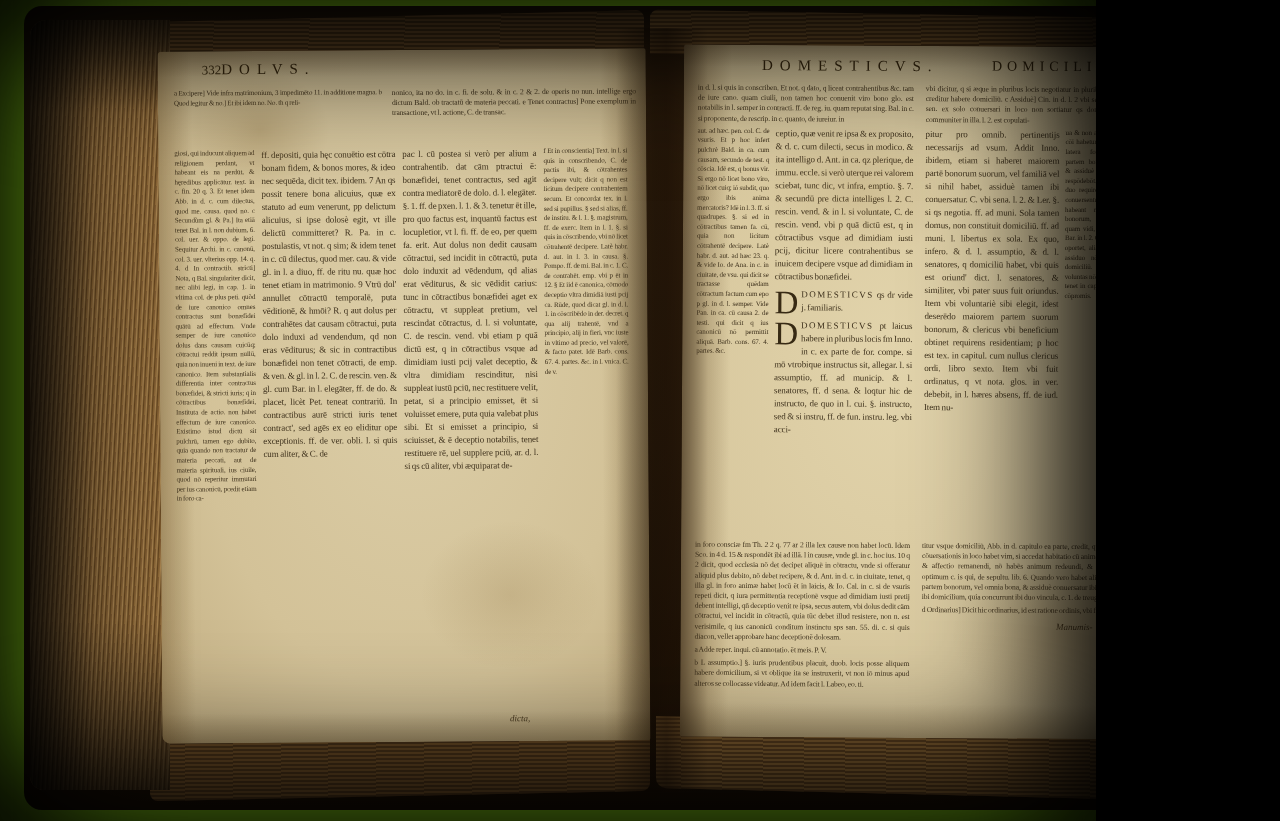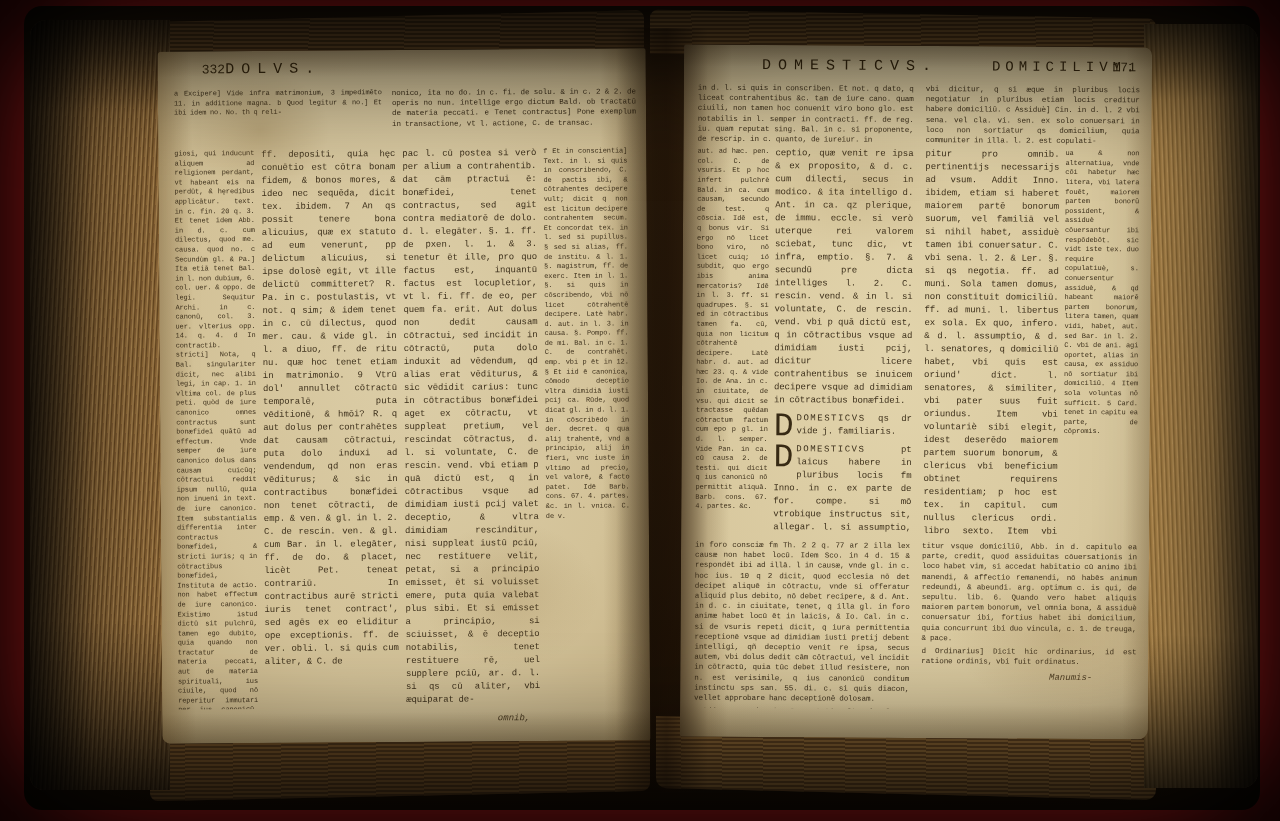--- a/index.html
+++ b/index.html
@@ -1,17 +1,17 @@
 <!DOCTYPE html>
 <html><head>
 <meta charset="utf-8">
 <style>
   html,body{margin:0;padding:0;background:#000;}
-  .stage{position:relative;width:1280px;height:821px;background:#b91c1c;overflow:hidden;
-         font-family:Liberation Mono, monospace;}
+  .stage{position:relative;width:1096px;height:821px;background:#84cc16;overflow:hidden;
+         font-family:Liberation Serif, serif;}
   .vignette{position:absolute;inset:0;box-shadow:inset 0 0 130px 45px #000;pointer-events:none;z-index:50;}
 
   
   .book-block{position:absolute;left:24px;top:6px;width:1236px;height:804px;border-radius:18px;
     background:linear-gradient(180deg,#1c1208 0%,#33220f 10%,#2a1b0b 55%,#170e05 100%);}
   .foredge-left{position:absolute;left:30px;top:20px;width:140px;height:770px;
     border-radius:16px 0 0 14px;
     background:repeating-linear-gradient(93deg,#7c5830 0px,#a98550 1.5px,#63441f 3px,#8f6a38 4.5px);}
   .foredge-left::after{content:"";position:absolute;inset:0;border-radius:inherit;
     background:linear-gradient(90deg,rgba(0,0,0,.55),rgba(0,0,0,0) 45%),
@@ -121,21 +121,21 @@
       <div class="lp-toprow">
         <div class="a smalltxt">a Excipere] Vide infra matrimonium, 3 impedimēto 11. in additione magna. b Quod legitur &amp; no.] Et ibi idem no. No. th q reli-</div>
         <div class="b midtxt">nonico, ita no do. in c. fi. de solu. &amp; in c. 2 &amp; 2. de operis no nun. intellige ergo dictum Bald. ob tractatū de materia peccati. e Tenet contractus] Pone exemplum in transactione, vt l. actione, C. de transac.</div>
       </div>
       <div class="lp-cols">
         <div class="lp-mleft smalltxt">giosi, qui inducunt aliquem ad religionem perdant, vt habeant eis na perdūt, &amp; hęredibus applicātur. text. in c. fin. 20 q. 3. Et tenet idem Abb. in d. c. cum dilectus, quod me. causa. quod no. c Secundùm gl. &amp; Pa.] Ita etiā tenet Bal. in l. non dubium, 6. col. uer. &amp; oppo. de legi. Sequitur Archi. in c. canonū, col. 3. uer. vlterius opp. 14. q. 4. d In contractib. stricti] Nota, q Bal. singulariter dicit, nec alibi legi, in cap. 1. in vltima col. de plus peti. quòd de iure canonico omnes contractus sunt bonæfidei quātū ad effectum. Vnde semper de iure canonico dolus dans causam cuicūq; cōtractui reddit ipsum nullū, quia non inueni in text. de iure canonico. Item substantialis differentia inter contractus bonæfidei, &amp; stricti iuris; q in cōtractibus bonæfidei, Instituta de actio. non habet effectum de iure canonico. Existimo istud dictū sit pulchrū, tamen ego dubito, quia quando non tractatur de materia peccati, aut de materia spirituali, ius ciuile, quod nō reperitur immutari per ius canonicū, pcedit etiam in foro ca-</div>
         <div class="lp-c1 maintxt">ff. depositi, quia hęc conuētio est cōtra bonam fidem, &amp; bonos mores, &amp; ideo nec sequēda, dicit tex. ibidem. 7  An qs possit tenere bona alicuius, quæ ex statuto ad eum venerunt, pp delictum alicuius, si ipse dolosè egit, vt ille delictū committeret? R. Pa. in c. postulastis, vt not. q sim; &amp; idem tenet in c. cū dilectus, quod mer. cau. &amp; vide gl. in l. a diuo, ff. de ritu nu. quæ hoc tenet etiam in matrimonio. 9  Vtrū dol' annullet cōtractū temporalē, puta vēditionē, &amp; hmōi? R. q aut dolus per contrahētes dat causam cōtractui, puta dolo induxi ad vendendum, qd non eras vēditurus; &amp; sic in contractibus bonæfidei non tenet cōtracti, de emp. &amp; ven. &amp; gl. in l. 2. C. de rescin. ven. &amp; gl. cum Bar. in l. elegāter, ff. de do. &amp; placet, licèt Pet. teneat contrariū. In contractibus aurē stricti iuris tenet contract', sed agēs ex eo eliditur ope exceptionis. ff. de ver. obli. l. si quis cum aliter, &amp; C. de</div>
         <div class="lp-c2 maintxt">pac l. cū postea si verò per alium a contrahentib. dat cām ptractui ē: bonæfidei, tenet contractus, sed agit contra mediatorē de dolo. d. l. elegāter. §. 1. ff. de pxen. l. 1. &amp; 3. tenetur ēt ille, pro quo factus est, inquantū factus est locupletior, vt l. fi. ff. de eo, per quem fa. erit. Aut dolus non dedit causam cōtractui, sed incidit in cōtractū, puta dolo induxit ad vēdendum, qd alias erat vēditurus, &amp; sic vēdidit carius: tunc in cōtractibus bonæfidei aget ex cōtractu, vt suppleat pretium, vel rescindat cōtractus, d. l. si voluntate, C. de rescin. vend. vbi etiam p quā dictū est, q in cōtractibus vsque ad dimidiam iusti pcij valet deceptio, &amp; vltra dimidiam rescinditur, nisi suppleat iustū pciū, nec restituere velit, petat, si a principio emisset, ēt si voluisset emere, puta quia valebat plus sibi. Et si emisset a principio, si sciuisset, &amp; ē deceptio notabilis, tenet restituere rē, uel supplere pciū, ar. d. l. si qs cū aliter, vbi æquiparat de-</div>
         <div class="lp-mright smalltxt">f Et in conscientia] Text. in l. si quis in conscribendo, C. de pactis ibi, &amp; cōtrahentes decipere vult; dicit q non est licitum decipere contrahentem secum. Et concordat tex. in l. sed si pupillus. § sed si alias, ff. de institu. &amp; l. 1. §. magistrum, ff. de exerc. Item in l. 1. §. si quis in cōscribendo, vbi nō licet cōtrahentē decipere. Latè habr. d. aut. in l. 3. in causa. §. Pompo. ff. de mi. Bal. in c. 1. C. de contrahēt. emp. vbi p ēt in 12. § Et iid ē canonica, cōmodo deceptio vltra dimidiā iusti pcij ca. Rūde, quod dicat gl. in d. l. 1. in cōscribēdo in der. decret. q qua alij trahentē, vnd a principio, alij in fieri, vnc iuste in vltimo ad precio, vel valorē, &amp; facto patet. Idē Barb. cons. 67. 4. partes. &amp;c. in l. vnica. C. de v.</div>
       </div>
-      <div class="lp-catch catchword">omnib,</div>
+      <div class="lp-catch catchword">dicta,</div>
     </div>
   </div>
 
   <div class="page page-right">
     <div class="rp-inner">
       <div class="rp-header">
         <span class="runhead t1">DOMESTICVS.</span>
         <span class="runhead t2">DOMICILIVM.</span>
         <span class="pagenum">171</span>
       </div>

